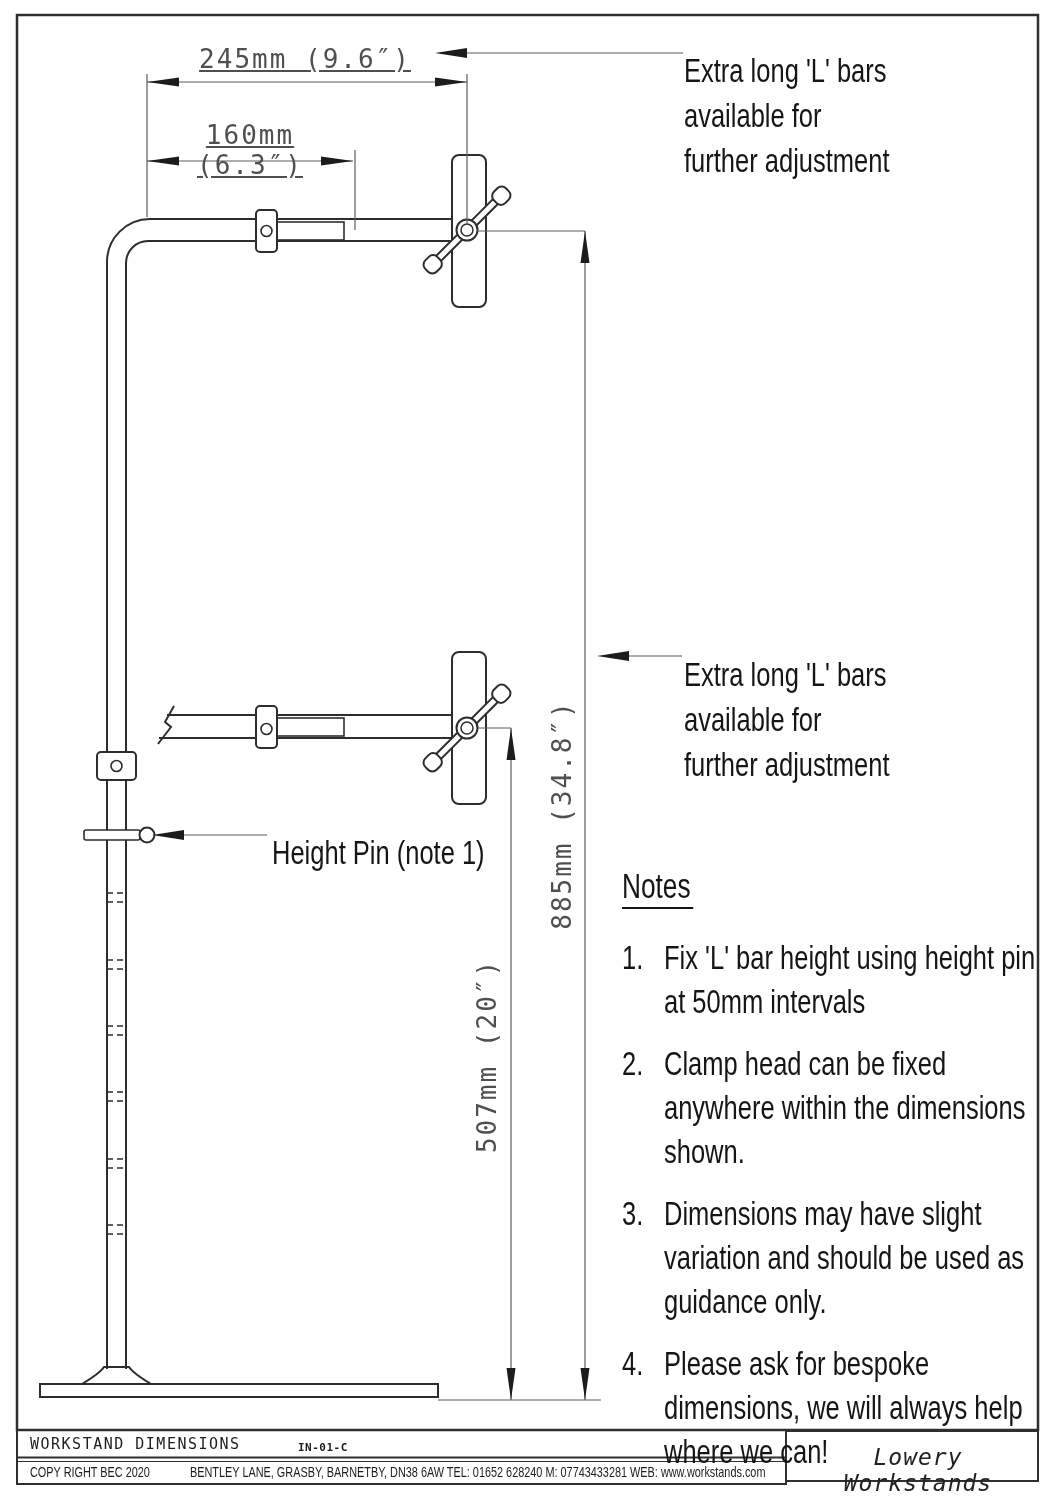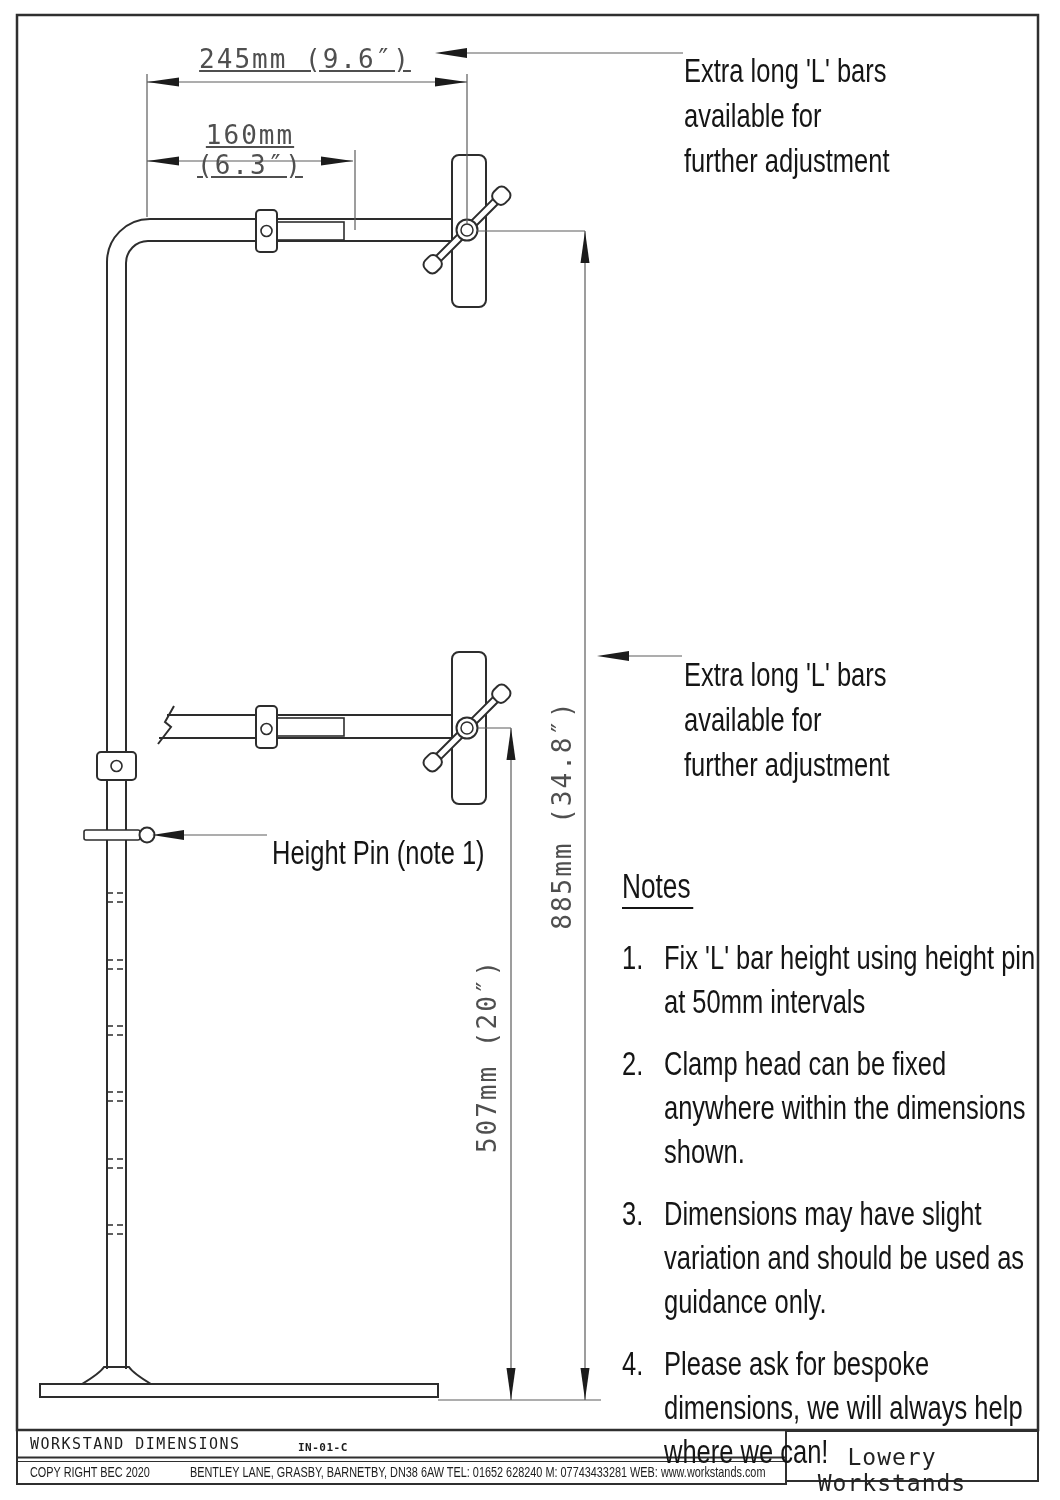--- a/index.html
+++ b/index.html
@@ -216,13 +216,13 @@
 dimensions, we will always help
 where we can!</span>
     </div>
   </div>
 </div>
 
 <div class="t tb-title" style="left:30px;top:1435px;">WORKSTAND DIMENSIONS</div>
 <div class="t tb-dwg" style="left:252px;top:1441px;">IN-01-C</div>
 <div class="t din tb-small" style="left:30px;top:1464px;">COPY RIGHT BEC 2020</div>
 <div class="t din tb-small" style="left:190px;top:1464px;white-space:nowrap;">BENTLEY LANE, GRASBY, BARNETBY, DN38 6AW TEL: 01652 628240 M: 07743433281 WEB: www.workstands.com</div>
-<div class="t tb-company" style="left:786px;top:1444px;width:212px;">Lowery Workstands</div>
+<div class="t tb-company" style="left:812px;top:1444px;width:212px;font-style:italic;">Lowery Workstands</div>
 
 </body></html>

